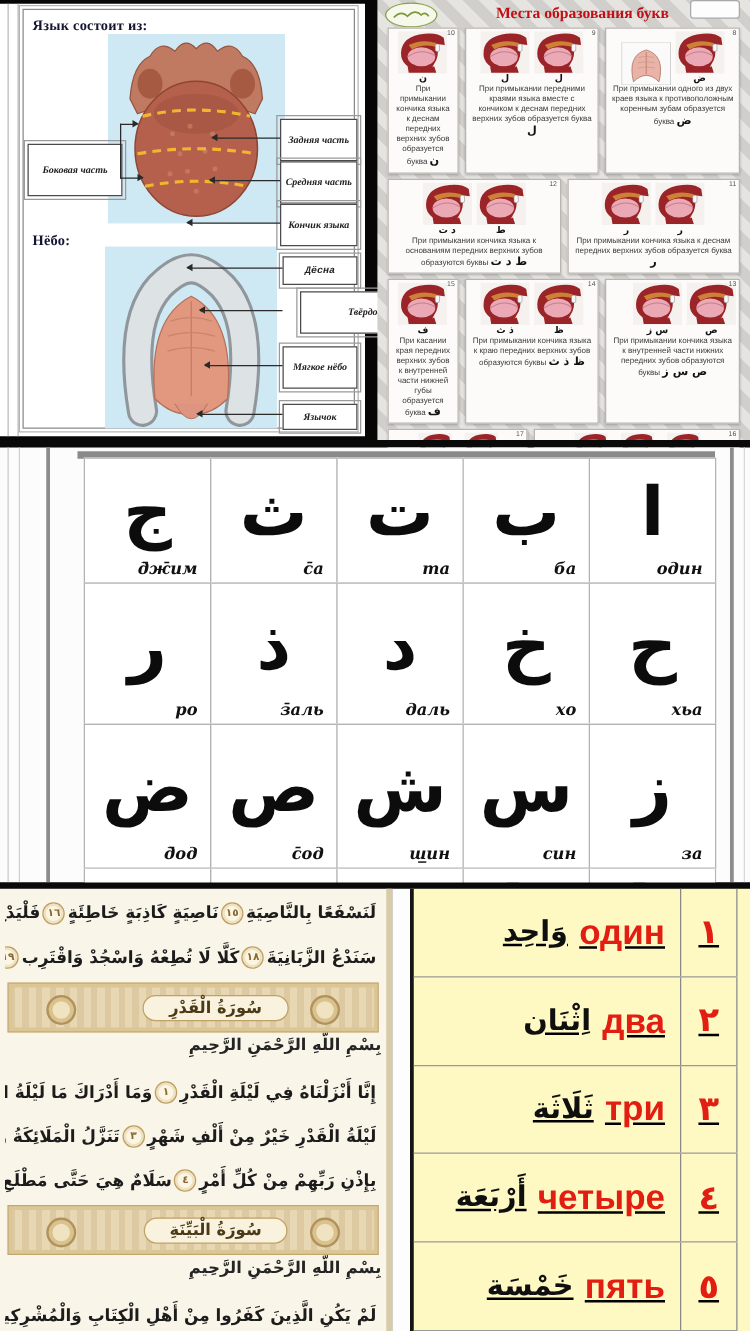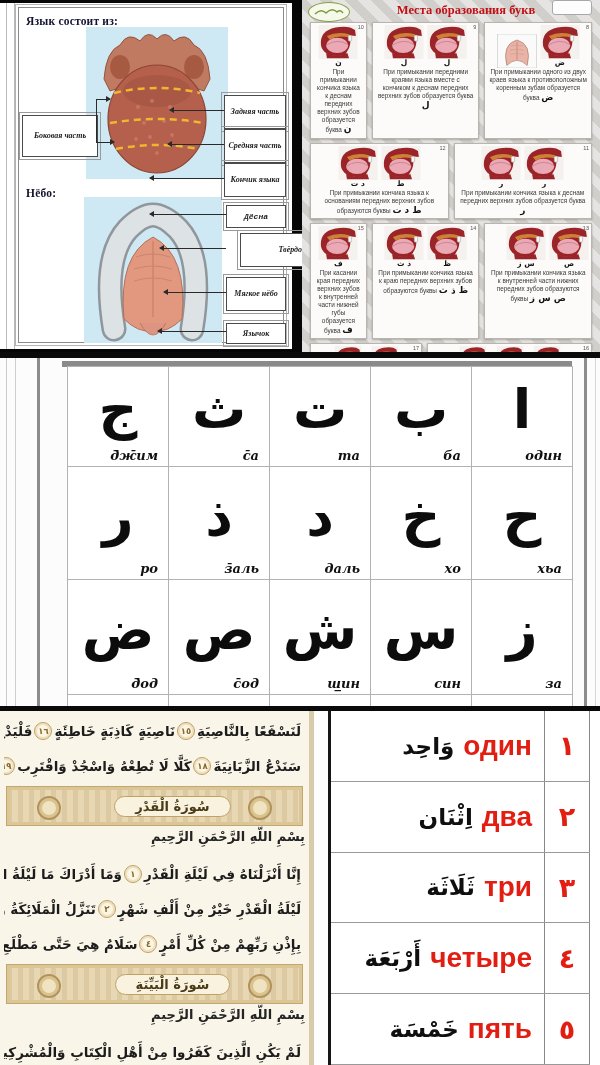--- a/index.html
+++ b/index.html
@@ -94,21 +94,21 @@
   .arow.clip{height:13px;overflow:hidden;}
   .arow.clip .acell{height:100px;}
   .aletter{font:700 54px "DejaVu Sans",sans-serif;color:#0c0c0c;margin-bottom:14px;}
   .arow.clip .aletter{align-self:flex-start;margin:2px 0 0;}
   .aname{position:absolute;right:10px;bottom:3px;font:italic 700 13px "DejaVu Serif","Liberation Serif",serif;color:#111;}
 
   
   #bottom{position:absolute;left:0;top:711px;width:600px;height:354px;display:flex;}
   #quran{width:301px;background:#f9f5e9;border-right:5px solid #d8cbaa;overflow:hidden;padding:2px 4px 0 4px;box-sizing:content-box;}
   #gutter{width:14px;background:#fdfdfd;}
-  #numbers{flex:1;background:#ffffff;border-left:3px solid #151515;display:flex;flex-direction:column;position:relative;}
+  #numbers{flex:1;background:#fef9c3;border-left:3px solid #151515;display:flex;flex-direction:column;position:relative;text-decoration:underline;}
 
   .qline{display:flex;justify-content:space-between;align-items:center;height:35px;padding:0 4px;
          font:700 13.5px "DejaVu Sans",sans-serif;color:#1c1c1c;white-space:nowrap;overflow:hidden;}
   .vbadge{flex:none;width:16px;height:16px;border:1px solid #bf9f60;border-radius:50%;background:#fbf5e4;
           box-shadow:inset 0 0 0 2px #efe2c2;color:#8a6a30;font:700 8.5px "DejaVu Sans",sans-serif;
           display:flex;align-items:center;justify-content:center;margin:0 2px;}
   .banner{position:relative;height:38px;margin:3px 2px;background:#e7d7b3;border:1px solid #c2a76e;
           box-shadow:inset 0 0 0 3px #dac697;display:flex;align-items:center;justify-content:center;
           background-image:repeating-linear-gradient(90deg,rgba(171,140,82,.18) 0 5px,rgba(255,255,255,0) 5px 11px);padding-left:36px;}
   .cartouche{background:#f8f2df;border:1px solid #bfa265;border-radius:14px;padding:2px 20px;

